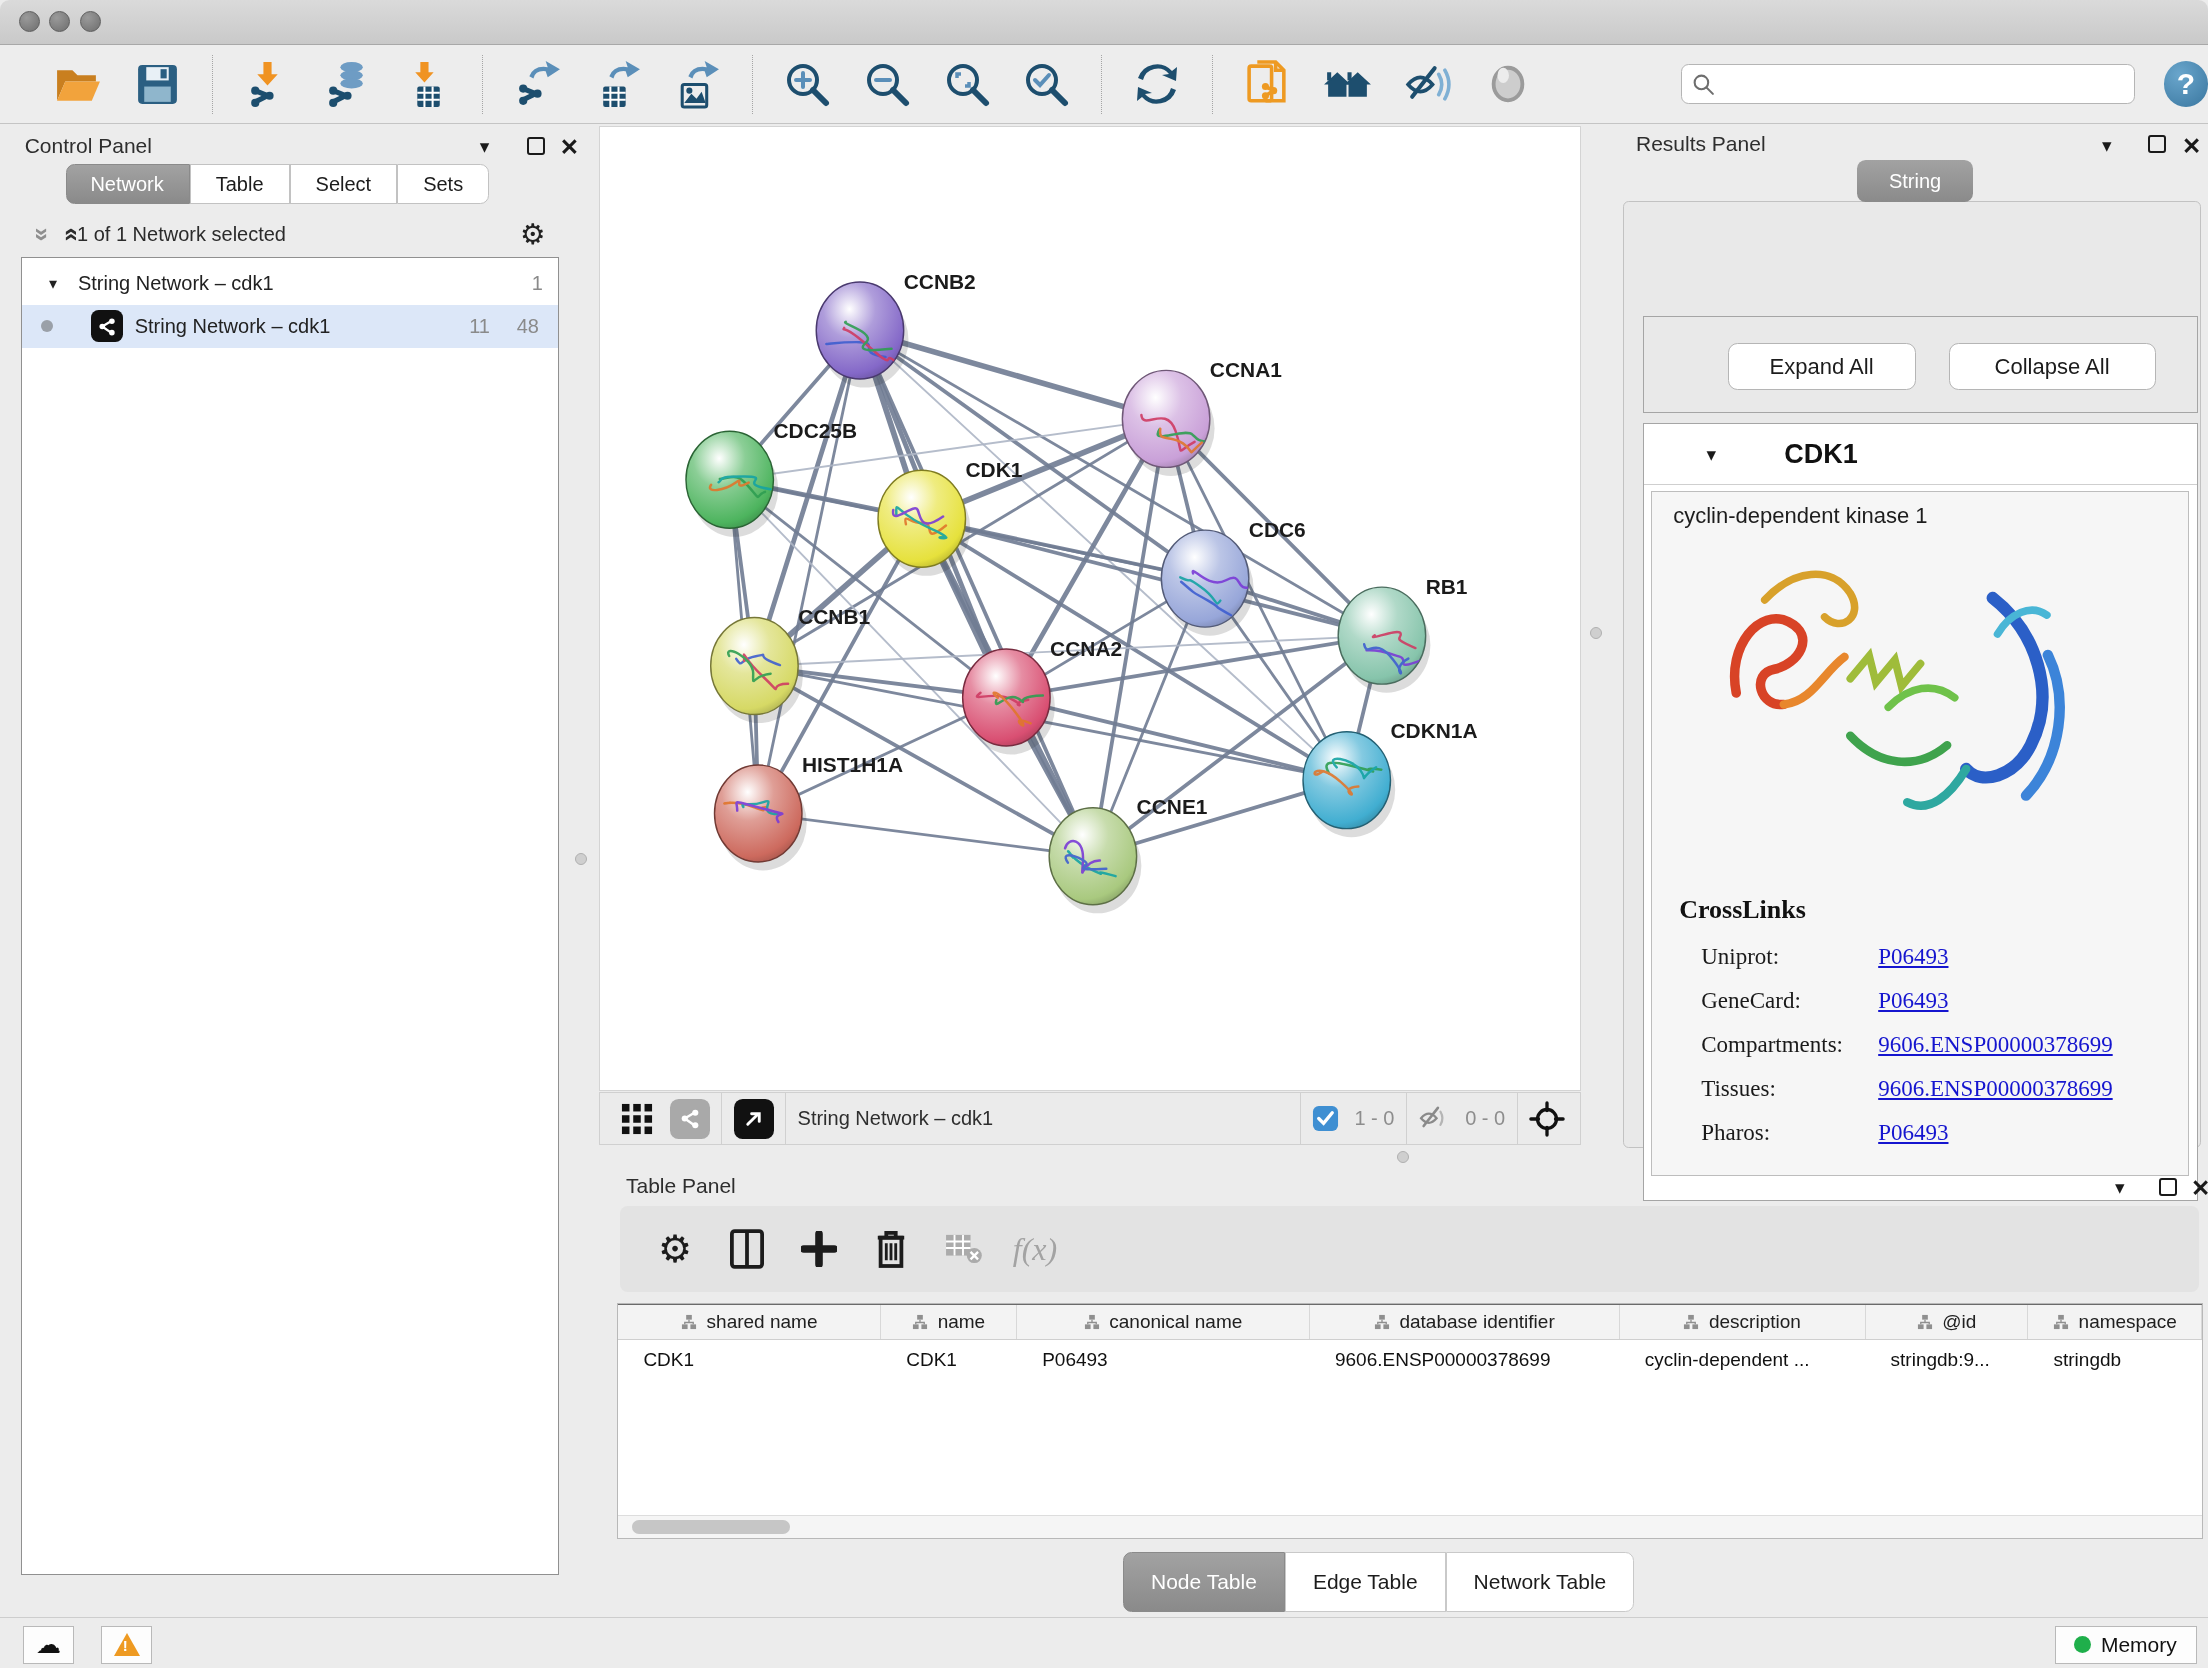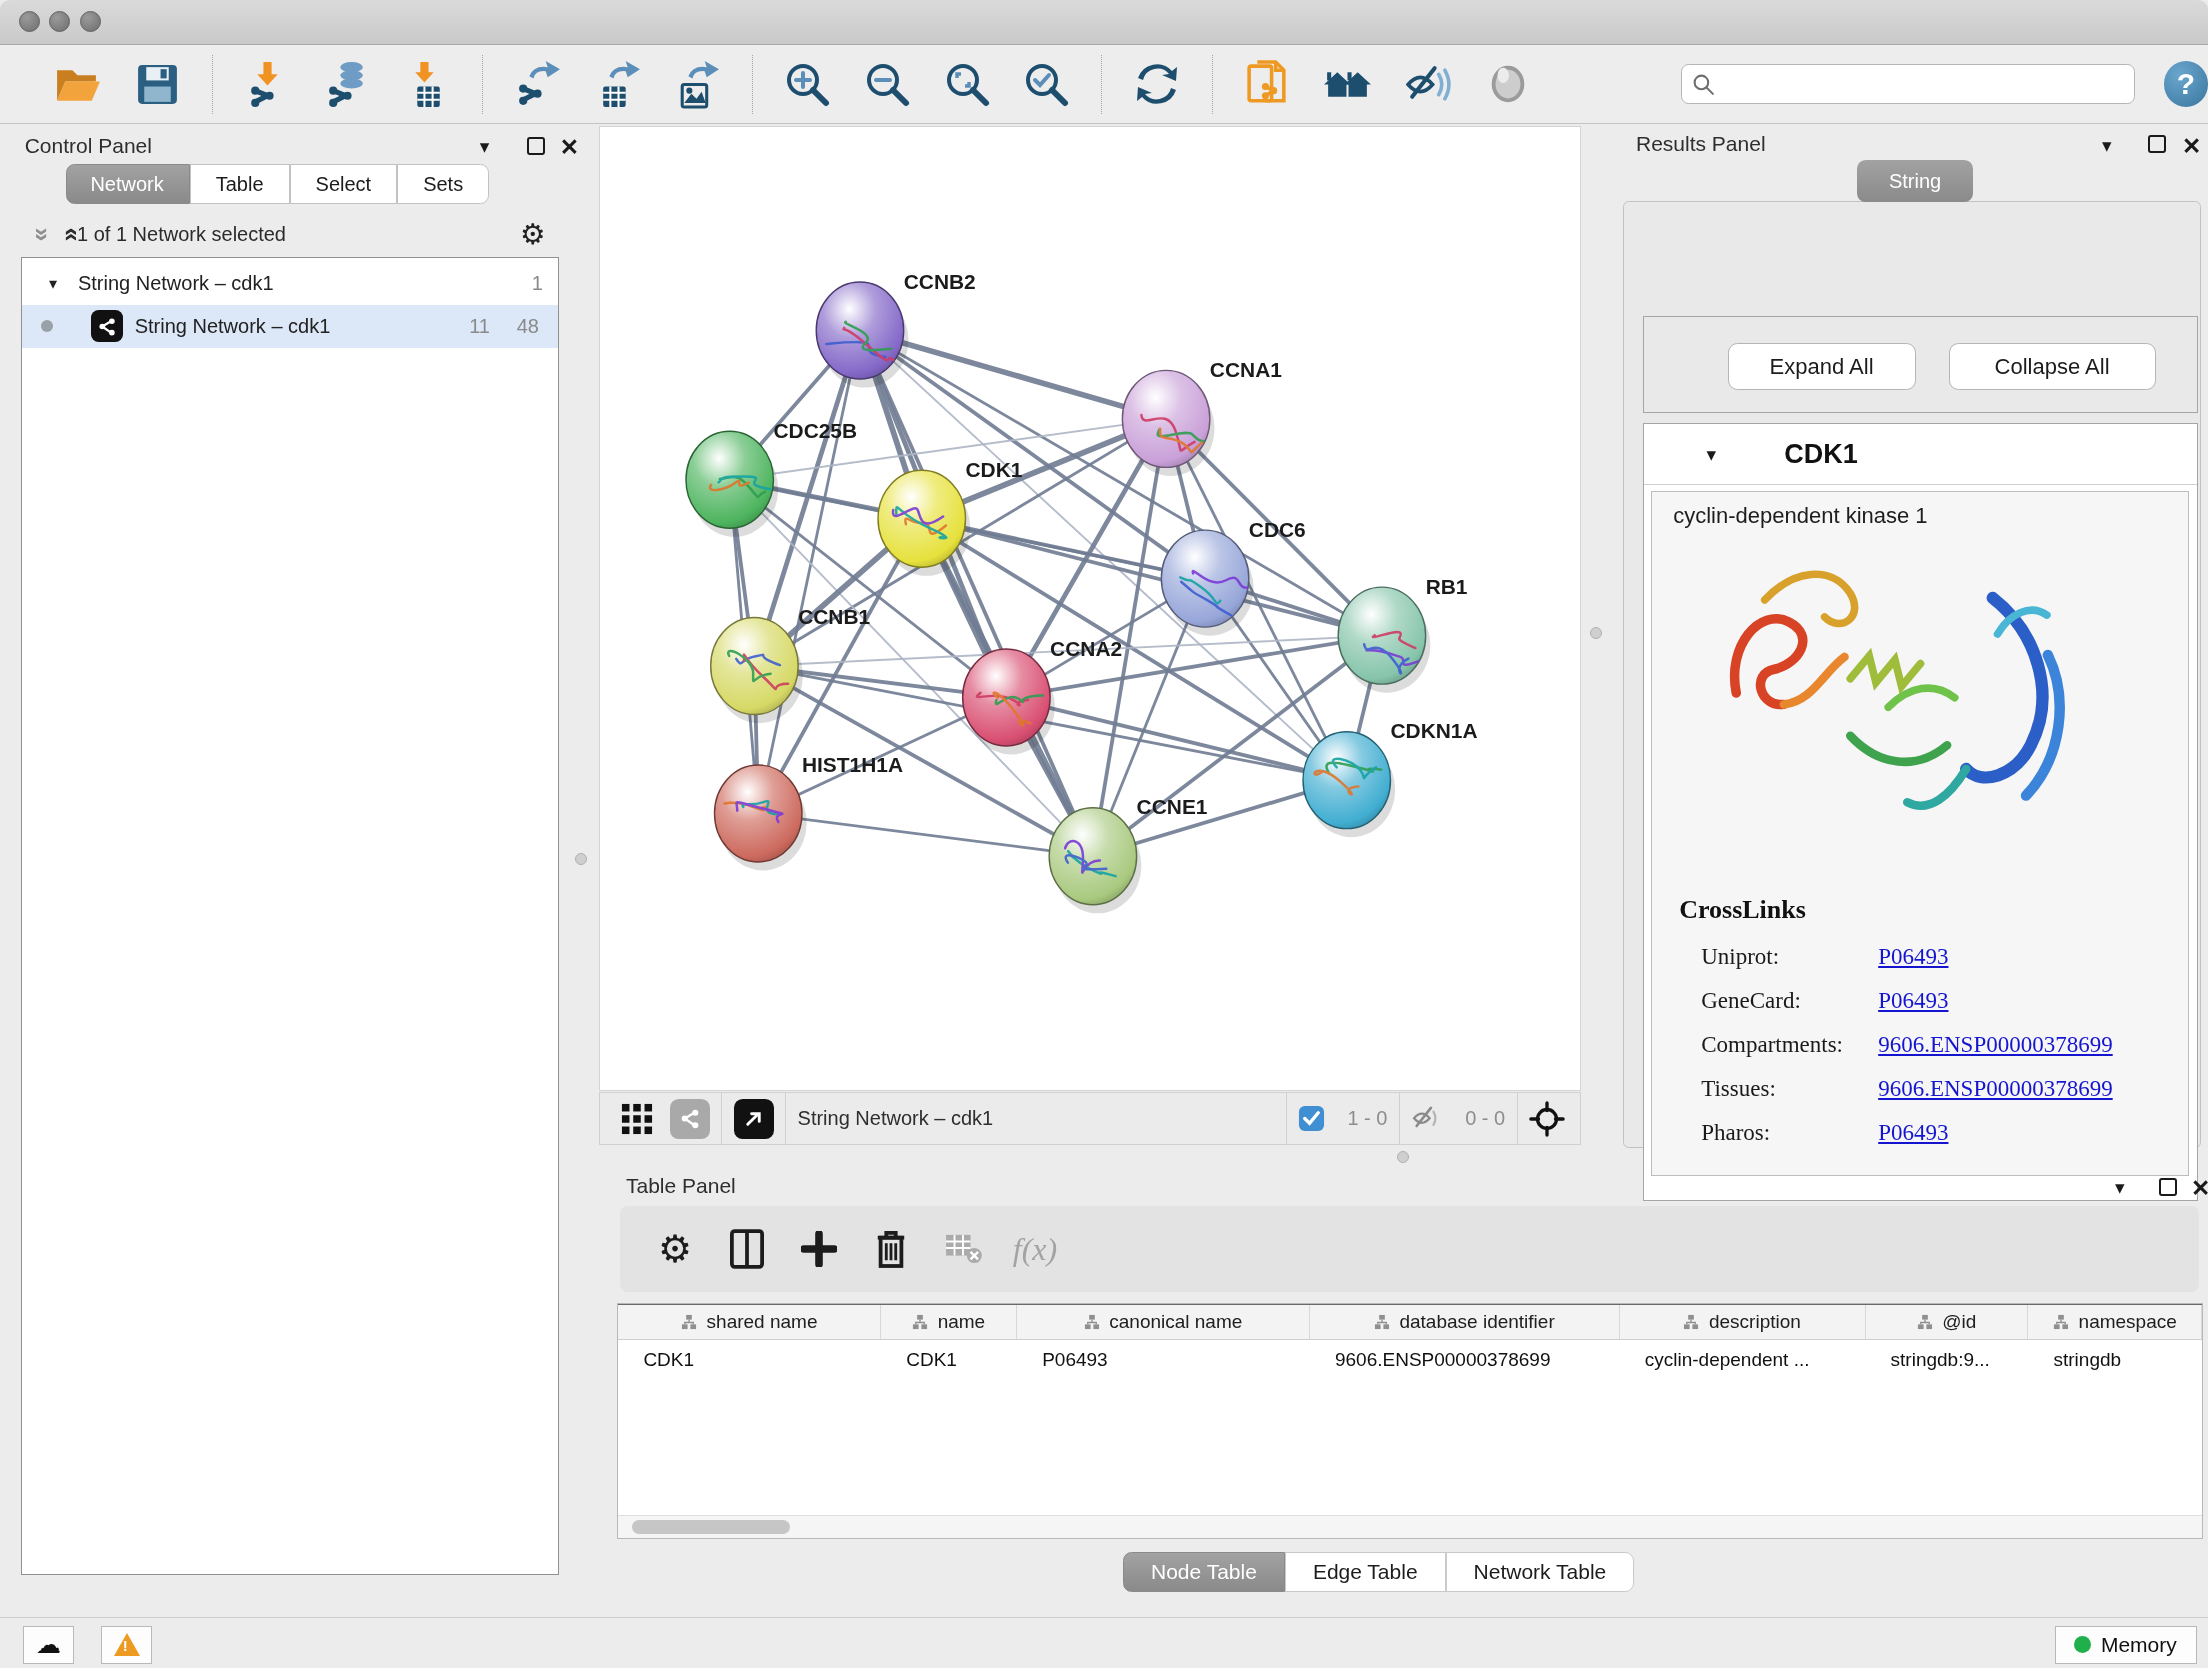--- a/index.html
+++ b/index.html
@@ -58,21 +58,21 @@
   .tree-count { position:absolute; color:#8a8a8a; }
   .share-badge { width:32px; height:32px; background:#111; border-radius:7.6px; display:flex; align-items:center; justify-content:center; }
   .dot-gray { width:12.4px; height:12.4px; border-radius:50%; background:#9aa0a8; }
 
   
   #network-canvas { left:599px; top:126px; width:982px; height:965px; background:#fff; border:1px solid #d4d4d4; }
   #nv-bottombar { left:599px; top:1092px; width:982px; height:53px; background:#ebebeb;
     border:1px solid #d0d0d0; display:flex; align-items:center; }
   .nvb-sep { width:0; height:53px; border-left:1px solid #d0d0d0; margin:0 11.4px; }
   .nvb-label { font-size:20px; color:#2e2e2e; }
-  .nvb-count { font-size:20px; color:#8d8d8d; margin-left:22px; }
+  .nvb-count { font-size:20px; color:#8d8d8d; margin-left:15px; }
   .mini-badge { width:40px; height:40px; border-radius:8.6px; display:flex; align-items:center; justify-content:center; }
   .splitter-dot { width:12.4px; height:12.4px; border-radius:50%; background:#cfcfcf; border:1px solid #b0b0b0; }
 
   
   #results-panel { left:1615px; top:124px; width:593px; height:1033px; }
   #rp-box { position:absolute; left:7.6px; top:77px; width:578px; height:947px;
     background:#e9e9e9; border:1px solid #c2c2c2; border-radius:5.7px; }
   #rp-tab { position:absolute; left:242px; top:36px; width:116px; height:42px;
     background:linear-gradient(#a2a2a2,#8a8a8a); color:#fff; border-radius:8.6px;
     display:flex; align-items:center; justify-content:center; font-size:20px; z-index:2; }
@@ -101,21 +101,21 @@
   #tbl { position:absolute; left:12.4px; top:135px; width:1586px; height:236px; background:#fff; border:1px solid #b8b8b8; }
   #tbl-head { position:absolute; left:0; top:0; height:36px; width:100%; background:#f3f3f3;
     border-top:1.9px solid #6a6a6a; border-bottom:1px solid #cfcfcf; display:flex; }
   .th { height:100%; display:flex; align-items:center; justify-content:center; gap:9.5px;
     border-right:1px solid #d8d8d8; font-size:19px; color:#202020; }
   #tbl-row { position:absolute; left:0; top:37px; height:38px; width:100%; display:flex; }
   .td { height:100%; display:flex; align-items:center; padding-left:25px; font-size:19px; color:#111; }
   #tbl-hscroll { position:absolute; left:0; bottom:0; width:100%; height:23px; background:#f5f5f5; border-top:1px solid #ddd; }
   #tbl-hthumb { position:absolute; left:13.3px; top:3.8px; width:158px; height:14.3px; background:#c6c6c6; border-radius:7.6px; }
   #tp-tabs { position:absolute; left:518px; top:384px; display:flex; }
-  .bt-tab { height:40px; padding:0 27px; display:flex; align-items:center; background:#fff;
+  .bt-tab { height:60px; padding:0 27px; display:flex; align-items:center; background:#fff;
     border:1px solid #c9c9c9; font-size:21px; color:#1c1c1c; }
   .bt-tab.sel { background:linear-gradient(#a2a2a2,#8a8a8a); color:#fff; border-color:#8a8a8a; }
   .bt-tab:first-child { border-radius:8.6px 0 0 8.6px; }
   .bt-tab:last-child { border-radius:0 8.6px 8.6px 0; }
 
   
   #statusbar { left:0; top:1617px; width:2208px; height:51px; border-top:1px solid #cdcdcd; }
   .sb-btn { position:absolute; top:7.6px; height:38px; background:#fdfdfd; border:1.9px solid #b9b9b9;
     display:flex; align-items:center; justify-content:center; }
   #memory-btn { right:11.4px; width:142px; gap:9.5px; font-size:21px; color:#111; }

